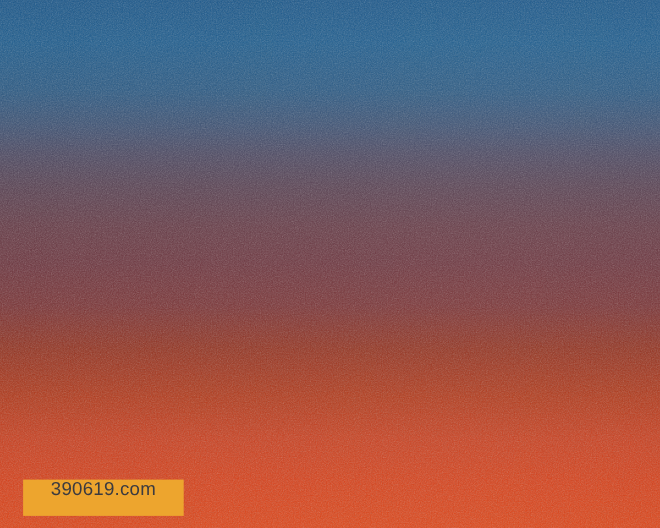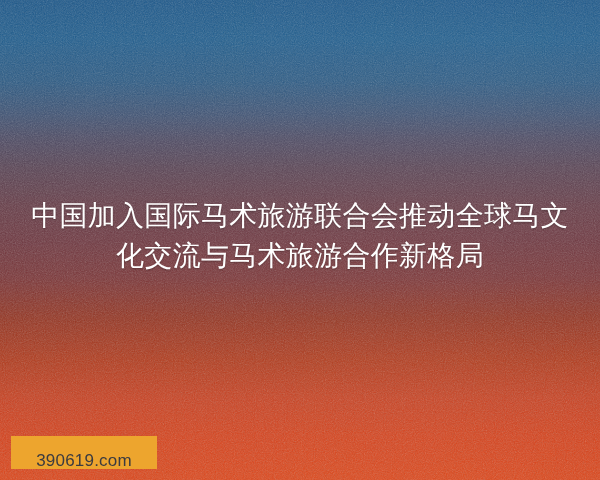--- a/index.html
+++ b/index.html
@@ -79,27 +79,27 @@
     line-height: 40px;
     font-weight: 400;
     letter-spacing: 0.3px;
     text-shadow: 0 1px 2px rgba(0,0,0,0.28);
     white-space: pre-line;
   }
 
   
   .watermark {
     position: absolute;
-    left: 11px;
+    left: 21px;
     top: 436px;
     width: 146px;
     height: 33px;
     background: #eda52e;
     display: flex;
-    align-items: flex-end;
+    align-items: flex-start;
     justify-content: center;
   }
   .watermark-label {
     color: #3b3b40;
     font-size: 17px;
     line-height: 1;
     letter-spacing: 0.2px;
     font-weight: 400;
   }
 </style>
@@ -114,19 +114,18 @@
   <div class="bg-noise">
     <svg xmlns="http://www.w3.org/2000/svg" viewBox="0 0 600 480" preserveAspectRatio="none">
       <filter id="grain">
         <feTurbulence type="fractalNoise" baseFrequency="0.9" numOctaves="3" stitchTiles="stitch"></feTurbulence>
         <feColorMatrix type="saturate" values="0"></feColorMatrix>
       </filter>
       <rect width="600" height="480" filter="url(#grain)"></rect>
     </svg>
   </div>
 
-  <div class="headline">中国加入国际马术旅游联合会推动全球马文化交流与马术旅游合作新格局</div>
 
   <div class="watermark">
     <span class="watermark-label">390619.com</span>
   </div>
 
 </div>
 
 </body></html>

